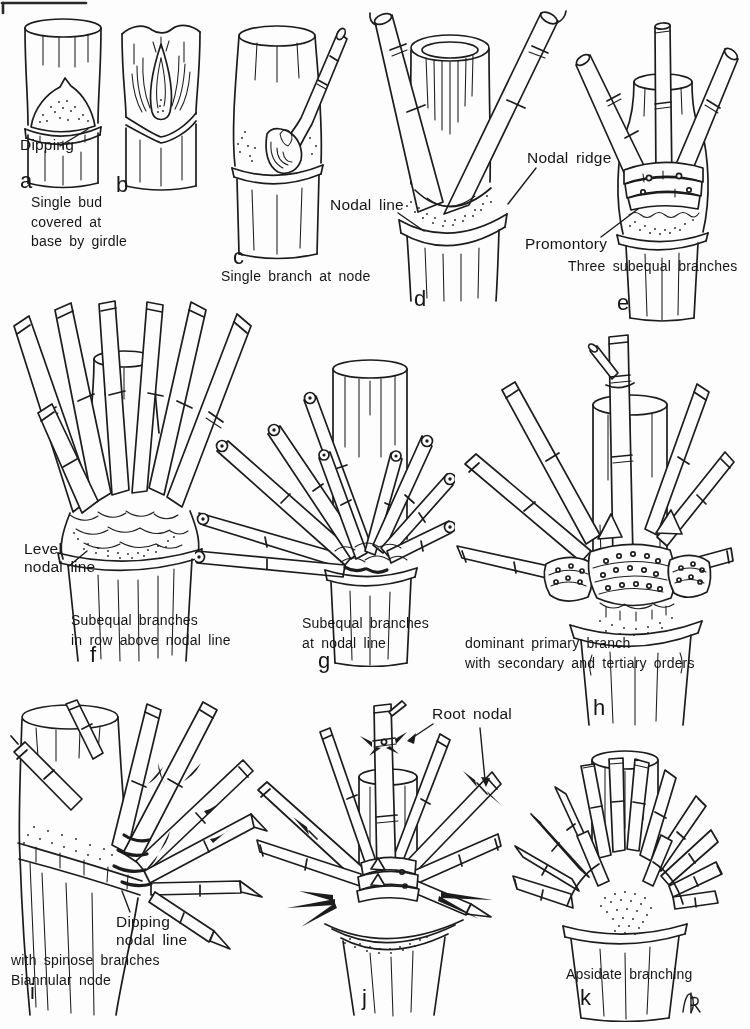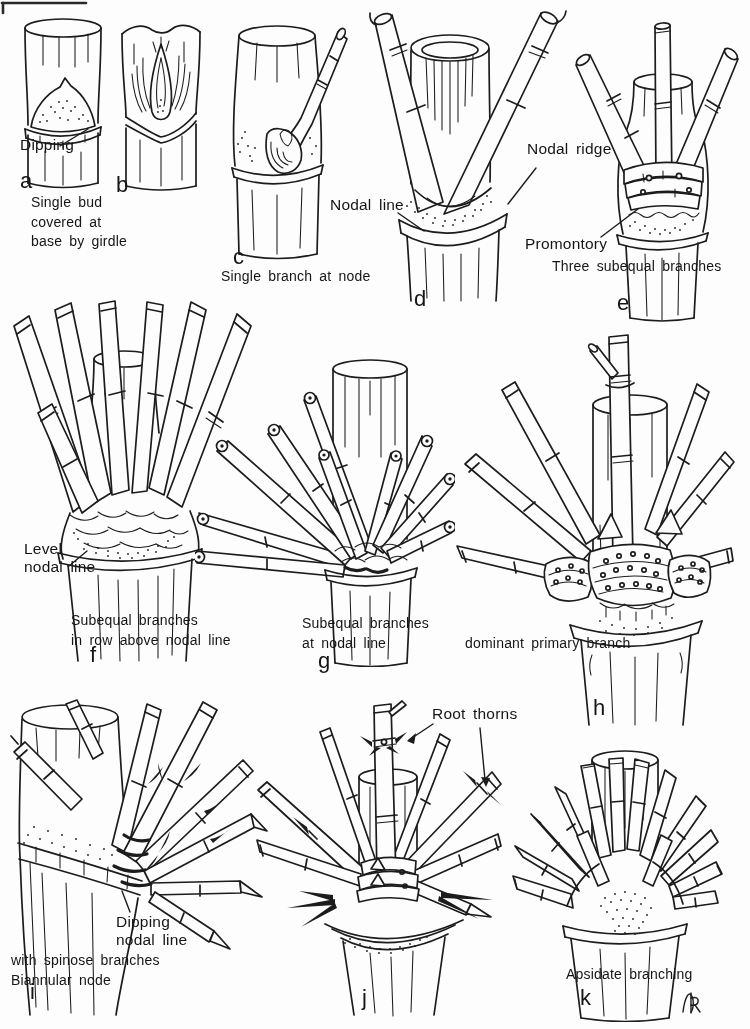--- a/index.html
+++ b/index.html
@@ -776,59 +776,60 @@
   <div class="letter" style="left:580px;top:987px">k</div>
 
   <div class="caption" style="left:31px;top:193px">
       <div>Single bud</div>
       <div>covered at</div>
       <div>base by girdle</div>
     </div>
   <div class="caption" style="left:221px;top:267px">
       <div>Single branch at node</div>
     </div>
-  <div class="caption" style="left:552px;top:257px">
+  <div class="caption" style="left:568px;top:257px">
       <div>Three subequal branches</div>
     </div>
   <div class="caption" style="left:71px;top:611px">
       <div>Subequal branches</div>
       <div>in row above nodal line</div>
     </div>
   <div class="caption" style="left:302px;top:614px">
       <div>Subequal branches</div>
       <div>at nodal line</div>
     </div>
   <div class="caption" style="left:465px;top:634px">
       <div>dominant primary branch</div>
+      <div>with secondary and tertiary orders</div>
     </div>
   <div class="caption" style="left:11px;top:951px">
       <div>with spinose branches</div>
       <div>Biannular node</div>
     </div>
   <div class="caption" style="left:566px;top:965px">
       <div>Apsidate branching</div>
     </div>
 
   <div class="annot" style="left:20px;top:136px">
       <div>Dipping</div>
     </div>
   <div class="annot" style="left:330px;top:196px">
       <div>Nodal line</div>
     </div>
-  <div class="annot" style="left:527px;top:140px">
+  <div class="annot" style="left:527px;top:149px">
       <div>Nodal ridge</div>
     </div>
   <div class="annot" style="left:525px;top:235px">
       <div>Promontory</div>
     </div>
   <div class="annot" style="left:24px;top:540px">
       <div>Level</div>
       <div>nodal line</div>
     </div>
   <div class="annot" style="left:432px;top:705px">
-      <div>Root thorns</div>
+      <div>Root nodal</div>
     </div>
   <div class="annot" style="left:116px;top:913px">
       <div>Dipping</div>
       <div>nodal line</div>
     </div>
 
 </div>
 
 </body></html>

